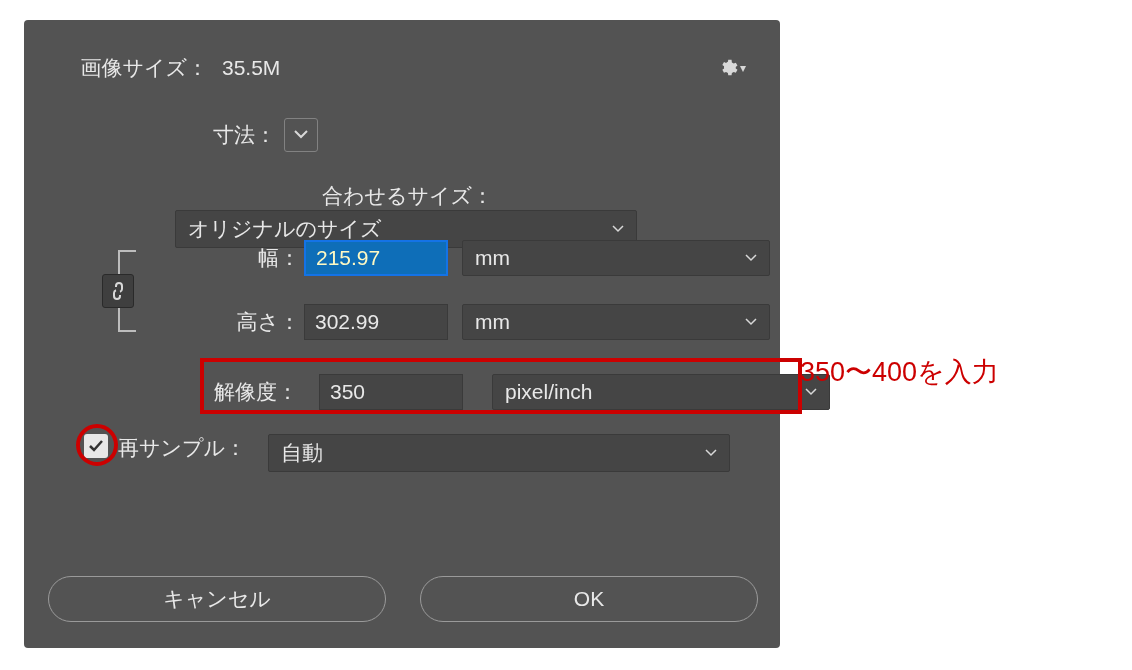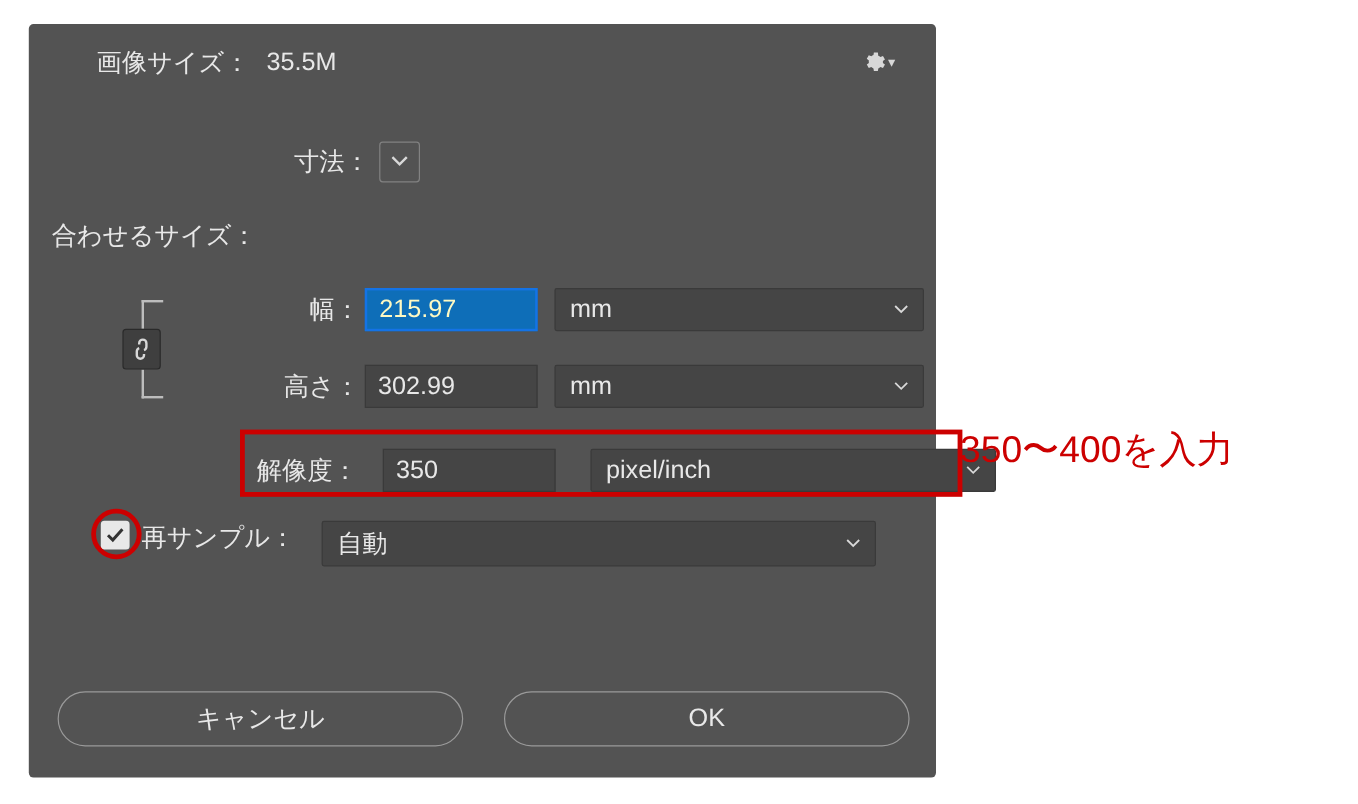--- a/index.html
+++ b/index.html
@@ -32,52 +32,52 @@
       width: 100%;
     }
     .label-col {
       text-align: right;
       padding-right: 8px;
     }
     .colon::after {
       content: "：";
     }
     
-    .row-imagesize { top: 18px; }
+    .row-imagesize { top: 34px; }
     .row-imagesize .label-col { width: 192px; }
     .imgsize-value { margin-left: 6px; color: #e8e8e8; }
     .gear-btn {
       position: absolute;
       right: 34px;
       top: 0;
       width: 28px;
       height: 28px;
       display: flex;
       align-items: center;
       justify-content: center;
       cursor: pointer;
     }
     
     .row-dimensions { top: 98px; }
-    .row-dimensions .label-col { width: 260px; margin-left: 32px; }
+    .row-dimensions .label-col { width: 260px; }
     .chevron-box {
       width: 34px;
       height: 34px;
       border: 1px solid #828282;
       border-radius: 3px;
       display: flex;
       align-items: center;
       justify-content: center;
       margin-right: 12px;
       background: #535353;
       cursor: pointer;
     }
     .dim-value { color: #e8e8e8; }
     
-    .row-fit { top: 162px; }
+    .row-fit { top: 162px; flex-direction: column; }
     .row-fit .label-col { width: 198px; }
     .select-fit {
       margin-left: 8px;
       width: 462px;
       height: 38px;
     }
     
     .wh-area {
       position: absolute;
       left: 70px;
@@ -244,21 +244,21 @@
       display: flex;
       align-items: center;
       justify-content: center;
     }
     
     .annotation {
       position: absolute;
       left: 800px;
       top: 354px;
       color: #cc0000;
-      font-size: 31px;
+      font-size: 27px;
       font-weight: 500;
     }
   </style>
 </head>
 <body>
 
 <div class="dialog">
 
   <div class="row row-imagesize">
     <div class="label-col"><span>画像サイズ</span><span class="colon"></span></div>
@@ -275,20 +275,26 @@
     <div class="label-col"><span>寸法</span><span class="colon"></span></div>
     <div class="chevron-box">
       <svg width="14" height="10" viewBox="0 0 14 10">
           <path d="M1 1l6 6 6-6" stroke="#d8d8d8" stroke-width="2" fill="none"></path>
         </svg>
     </div>
   </div>
 
   <div class="row row-fit">
     <div class="label-col"><span>合わせるサイズ</span><span class="colon"></span></div>
+    <div class="select select-fit">
+      <span>オリジナルのサイズ</span>
+      <svg class="select-caret" width="12" height="8" viewBox="0 0 12 8">
+          <path d="M1 1l5 5 5-5" stroke="#d8d8d8" stroke-width="1.5" fill="none"></path>
+        </svg>
+    </div>
   </div>
 
   <div class="wh-area">
     <div class="link-bracket">
       <div class="bracket-line" style="top:8px;left:24px;"></div>
       <div class="bracket-vtop"></div>
       <div class="bracket-vbot"></div>
       <div class="bracket-line" style="top:88px;left:24px;"></div>
       <div class="link-icon-box">
         <svg width="14" height="20" viewBox="0 0 14 20" fill="none" stroke="#d8d8d8" stroke-width="2">

